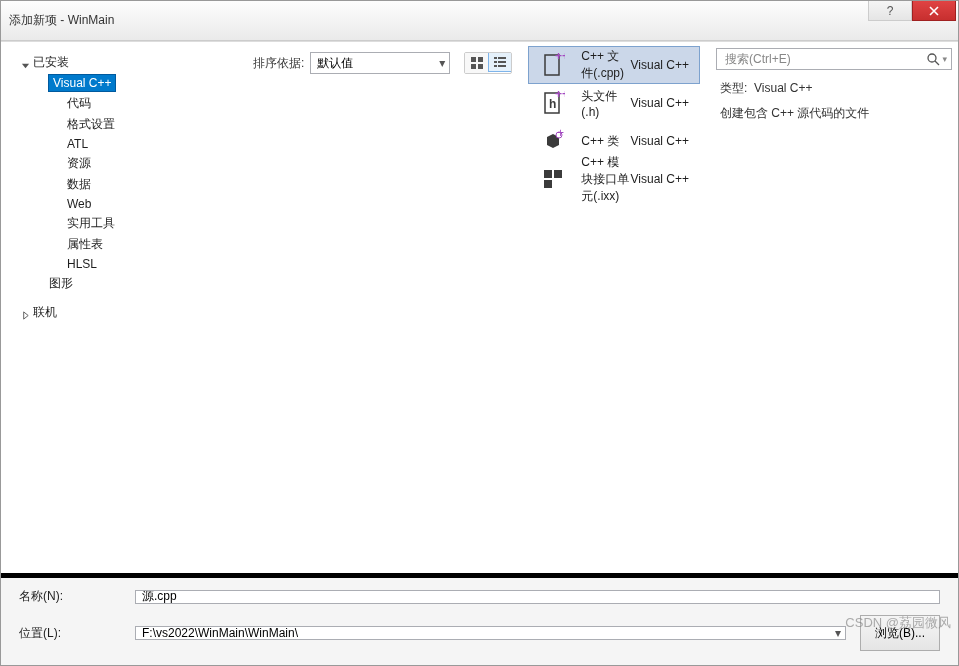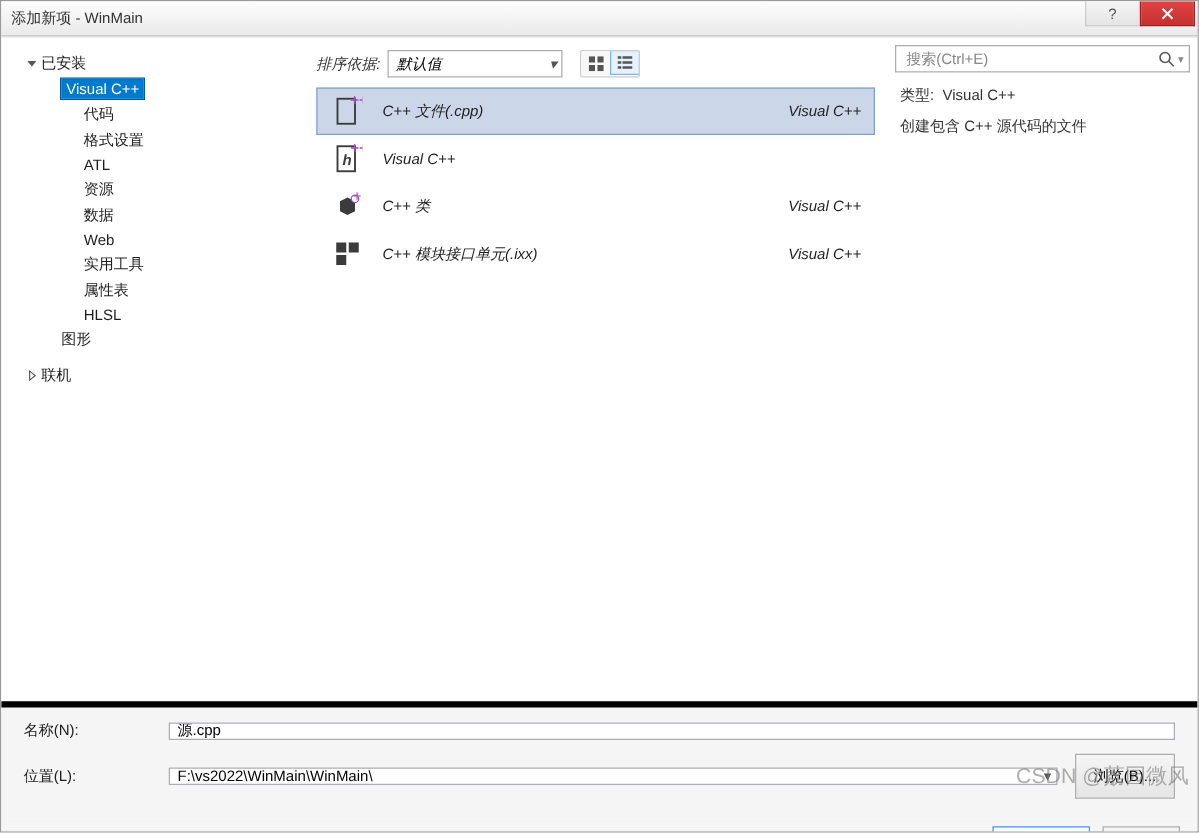--- a/index.html
+++ b/index.html
@@ -1,39 +1,39 @@
 <!DOCTYPE html>
 <html><head>
 <meta charset="utf-8">
 <style>
 * { box-sizing: border-box; margin: 0; padding: 0; font-family: "Microsoft YaHei", "Segoe UI", sans-serif; font-size: 12px; }
 body { background: #fff; width: 959px; height: 666px; overflow: hidden; border: 1px solid #999; }
 
 
-.titlebar { height: 28px; background: linear-gradient(#fdfdfd, #eaeaea); border-bottom: 1px solid #ccc; display: flex; align-items: center; padding-left: 8px; position: relative; }
+.titlebar { height: 40px; background: linear-gradient(#fdfdfd, #eaeaea); border-bottom: 1px solid #ccc; display: flex; align-items: center; padding-left: 8px; position: relative; }
 .titlebar .title { color: #333; }
 .titlebar .controls { position: absolute; right: 0; top: 0; display: flex; height: 20px; }
 .tb-btn { width: 44px; height: 20px; display: flex; align-items: center; justify-content: center; border: 1px solid #ccc; border-top: none; background: linear-gradient(#f5f5f5,#e5e5e5); cursor: pointer; color:#555; }
 .tb-btn.close { background: linear-gradient(#e04343,#c72f2f); color: #fff; border-color:#a02020; margin-right:2px;}
 .tb-btn.close svg { stroke:#fff; }
 
 
 .content { display: flex; height: 532px; border-top: 1px solid #ddd; background:#fff; }
 
 
 .tree { width: 244px; padding: 10px 0 0 12px; color:#1e1e1e; overflow:auto;}
 .tree-row { display: flex; align-items: center; padding: 2px 0; cursor: pointer; white-space: nowrap; }
 .tree-row .arrow { width: 12px; height:12px; display:inline-flex; align-items:center; justify-content:center; margin-right:2px; color:#555;}
-.tree-row.lvl0 { padding-left: 6px; }
+.tree-row.lvl0 { padding-left: 6px; align-items: flex-end; }
 .tree-row.lvl1 { padding-left: 22px; }
 .tree-row.lvl2 { padding-left: 40px; }
 .tree-row.selected span.label { background:#007acc; color:#fff; padding:1px 4px; outline:1px solid #005a9e;}
 
 
-.mid { flex:1; display:flex; flex-direction:column;font-style:italic; }
+.mid { flex:1; display:flex; flex-direction:row; }
 .mid-top { height: 36px; display:flex; align-items:center; padding: 6px 8px 0 8px; gap:4px;}
 .sort-label { color:#333; margin-right:2px;}
 .combo { height:22px; border:1px solid #abadb3; background:#fff; display:flex; align-items:center; padding:0 4px 0 6px; width:140px; justify-content:space-between; cursor:pointer;}
 .combo .chev { color:#555; }
 .view-btns { margin-left:10px; display:flex; gap:0; border:1px solid #ccc; border-radius:2px; overflow:hidden;}
 .view-btn { width:24px; height:20px; display:flex; align-items:center; justify-content:center; background:#f8f8f8; cursor:pointer;}
 .view-btn.active { background:#e5f1fb; border:1px solid #7eb4ea; margin:-1px;}
 
 
 .items { flex:1; padding:4px 8px; overflow:auto; }
@@ -59,21 +59,21 @@
 .text-input { flex:1; height:14px; border:1px solid #abadb3; background:#fff; padding:0 6px; outline:none;}
 .loc-combo { flex:1; height:14px; border:1px solid #abadb3; background:#fff; display:flex; align-items:center; justify-content:space-between; padding:0 4px 0 6px; cursor:pointer;}
 .browse-btn { margin-left:14px; height:36px; padding:0 14px; border:1px solid #adadad; background:linear-gradient(#f5f5f5,#e5e5e5); cursor:pointer;}
 
 
 .footer { display:flex; justify-content:flex-end; padding:6px 14px 10px 14px; gap:10px; background:#f5f5f5;}
 .footer .btn { height:22px; padding:0 18px; border:1px solid #adadad; background:linear-gradient(#f5f5f5,#e5e5e5); cursor:pointer;}
 .footer .btn.primary { border:1px solid #3399ff; background:linear-gradient(#fdfdfd,#e8f1fb);}
 
 
-.watermark { position:absolute; right:8px; bottom:34px; color:rgba(120,120,120,.6); font-size:17px; pointer-events:none;}
+.watermark { position:absolute; right:8px; bottom:34px; color:rgba(120,120,120,.6); font-size:13px; pointer-events:none;}
 
 svg { display:block; }
 .arrow svg { width:9px; height:9px; }
 </style>
 </head>
 <body>
 
 <div class="titlebar">
   <span class="title">添加新项 - WinMain</span>
   <div class="controls">
@@ -199,20 +199,21 @@
         <span class="item-lang">Visual C++</span>
       </div>
       <div class="item-row">
         <div class="icon-box">
           <svg width="24" height="24" viewBox="0 0 24 24">
               <rect x="4" y="2" width="14" height="20" fill="none" stroke="#3b3b3b" stroke-width="1.5"></rect>
               <text x="8" y="17" font-size="9" fill="#3b3b3b" font-weight="bold">h</text>
               <text x="14" y="7" font-size="7" fill="#a34ac0" font-weight="bold">++</text>
             </svg>
         </div>
+        <span class="item-name">头文件(.h)</span>
         <span class="item-lang">Visual C++</span>
       </div>
       <div class="item-row">
         <div class="icon-box">
           <svg width="24" height="24" viewBox="0 0 24 24">
               <path d="M6 8 L12 5 L18 8 L18 16 L12 19 L6 16 Z" fill="#3b3b3b"></path>
               <circle cx="18" cy="6" r="3" fill="#fff" stroke="#a34ac0" stroke-width="1"></circle>
               <text x="16" y="8" font-size="5" fill="#a34ac0">+</text>
             </svg>
         </div>

